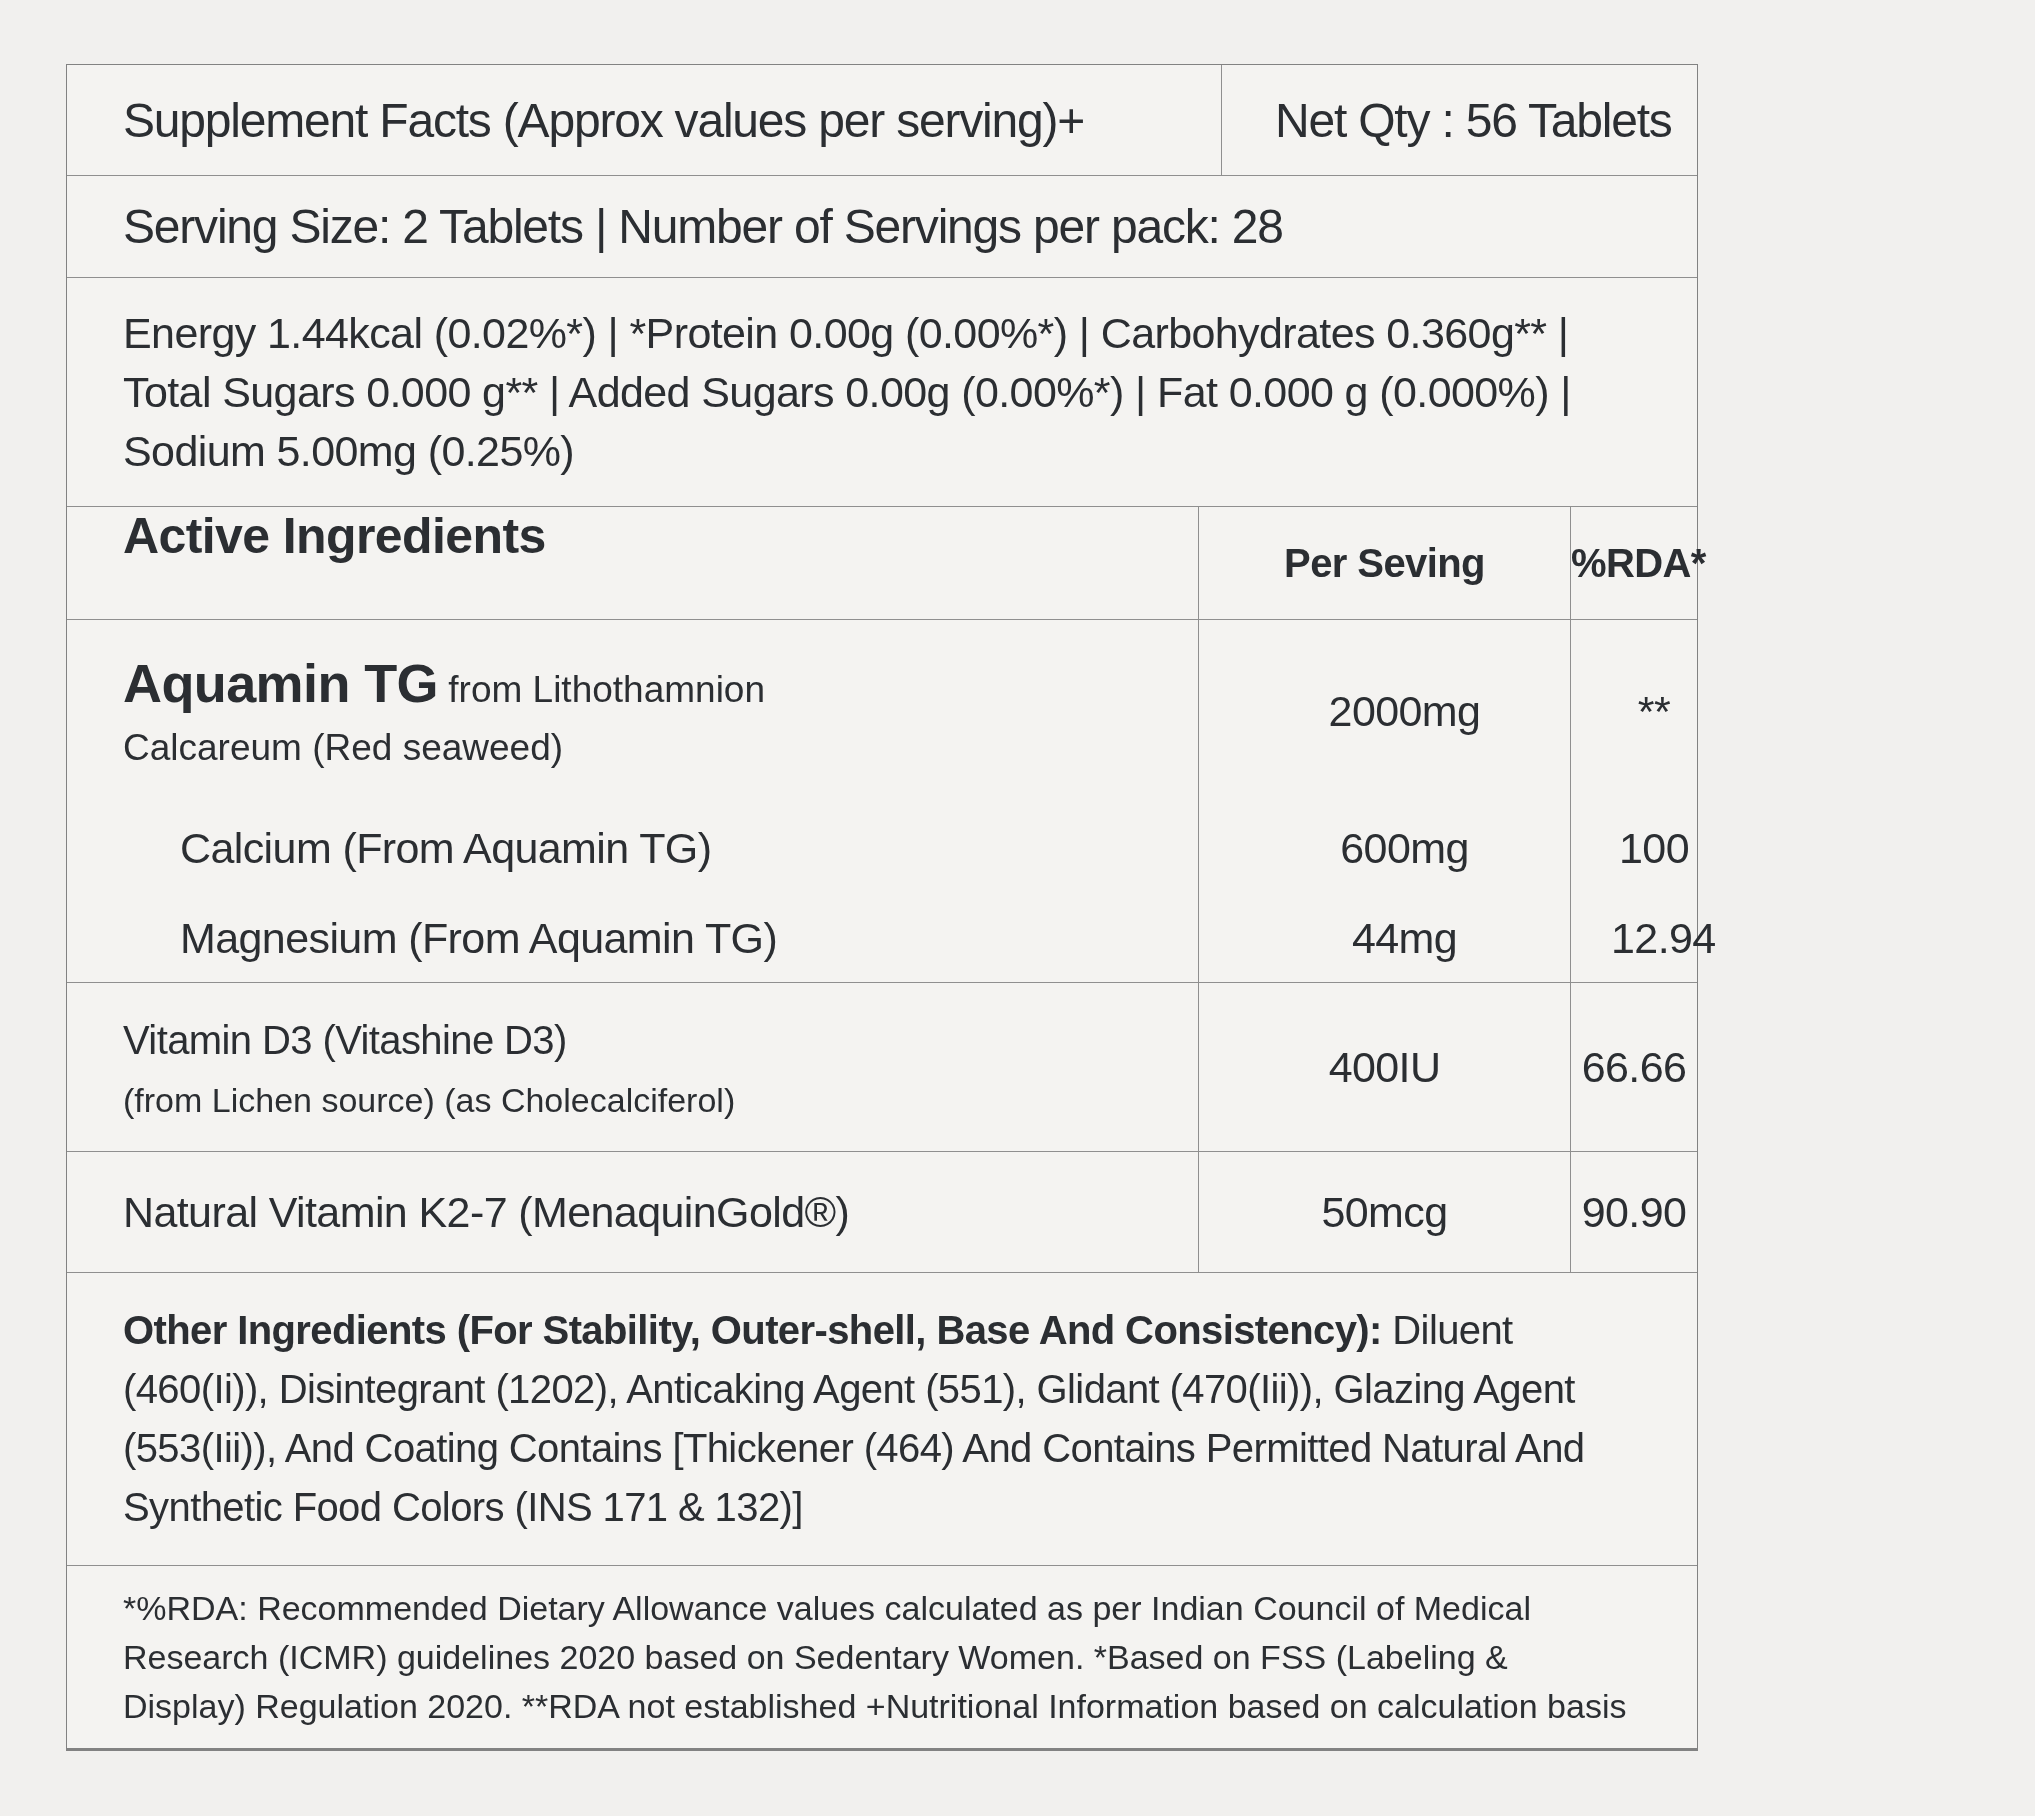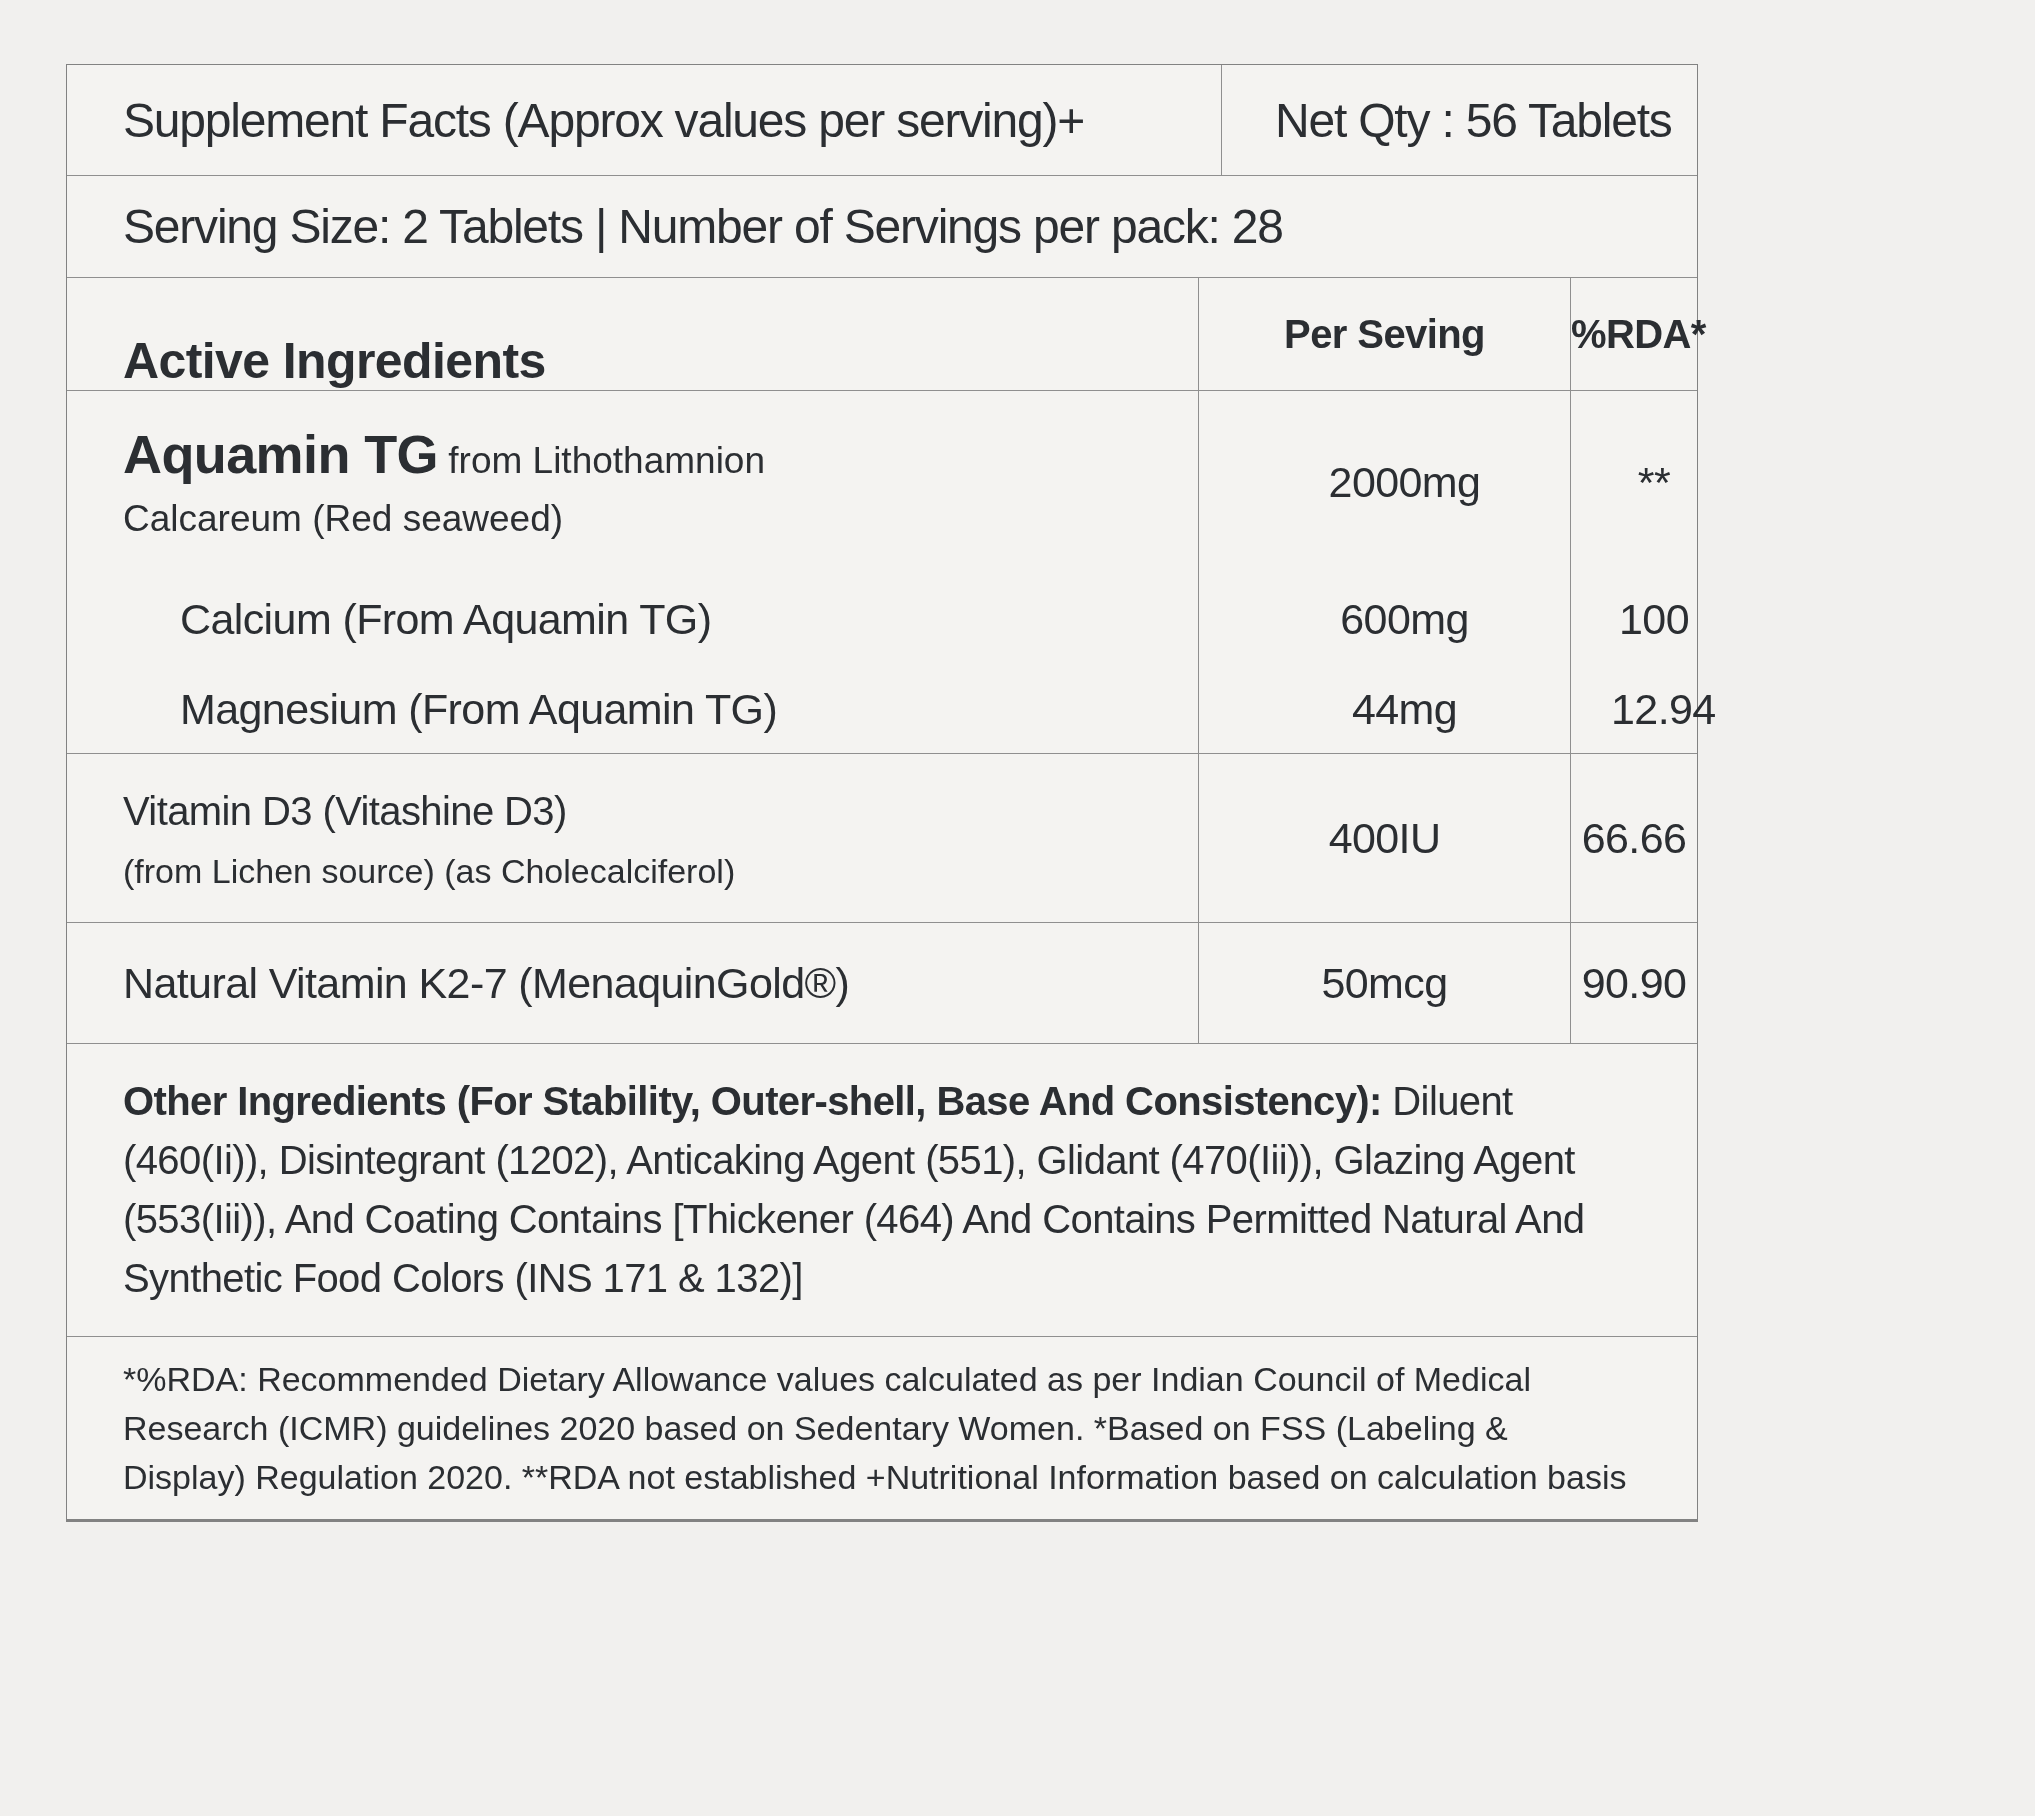--- a/index.html
+++ b/index.html
@@ -36,21 +36,21 @@
   .row-macros { height: 229px; display: flex; align-items: center; padding: 0 61px 0 56px; }
   .row-macros p { margin: 0; font-size: 43px; line-height: 59px; letter-spacing: -0.6px; }
 
   
   .cols { display: grid; grid-template-columns: 1131px 372px 1fr; }
   .cols .c2, .cols .c3 { border-left: 1.2px solid #8f8f8f; display: flex; align-items: center; justify-content: center; text-align: center; }
   .cols .c1 { padding-left: 56px; box-sizing: border-box; }
 
   
   .row-ing-head { height: 113px; }
-  .row-ing-head .c1 { display: flex; align-items: flex-end; font-weight: 700; font-size: 50px; letter-spacing: -0.6px; }
+  .row-ing-head .c1 { display: flex; align-items: flex-start; font-weight: 700; font-size: 50px; letter-spacing: -0.6px; }
   .row-ing-head .c2, .row-ing-head .c3 { font-weight: 700; font-size: 40px; letter-spacing: -0.6px; }
 
   
   .row-aquamin { height: 363px; display: flex; flex-direction: column; }
   .band { display: grid; grid-template-columns: 1131px 372px 1fr; }
   .band .c2, .band .c3 { border-left: 1.2px solid #8f8f8f; display: flex; align-items: center; justify-content: center; padding-left: 40px; }
   .band-a { height: 182px; }
   .band-b { height: 92px; }
   .band-c { flex: 1; }
   .band .c1 { padding-left: 56px; box-sizing: border-box; display: flex; flex-direction: column; justify-content: center; }
@@ -92,20 +92,23 @@
       </div>
       <div class="cell qty">
         <span class="h-big">Net Qty : 56 Tablets</span>
       </div>
     </div>
 
     <div class="row row-serving">
       <span class="h-big">Serving Size: 2 Tablets | Number of Servings per pack: 28</span>
     </div>
 
+    <div class="row row-macros">
+      <p>Energy 1.44kcal (0.02%*) | *Protein 0.00g (0.00%*) | Carbohydrates 0.360g** | Total Sugars 0.000 g** | Added Sugars 0.00g (0.00%*) | Fat 0.000 g (0.000%) | Sodium 5.00mg (0.25%)</p>
+    </div>
 
     <div class="row cols row-ing-head">
       <div class="c1">
         <span>Active Ingredients</span>
       </div>
       <div class="c2">
         <span>Per Seving</span>
       </div>
       <div class="c3">
         <span>%RDA*</span>

